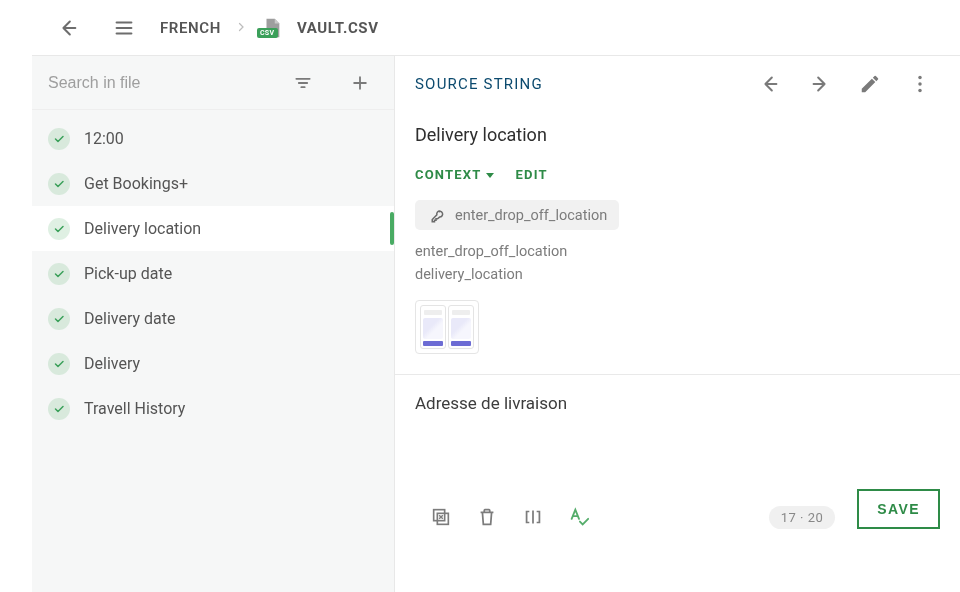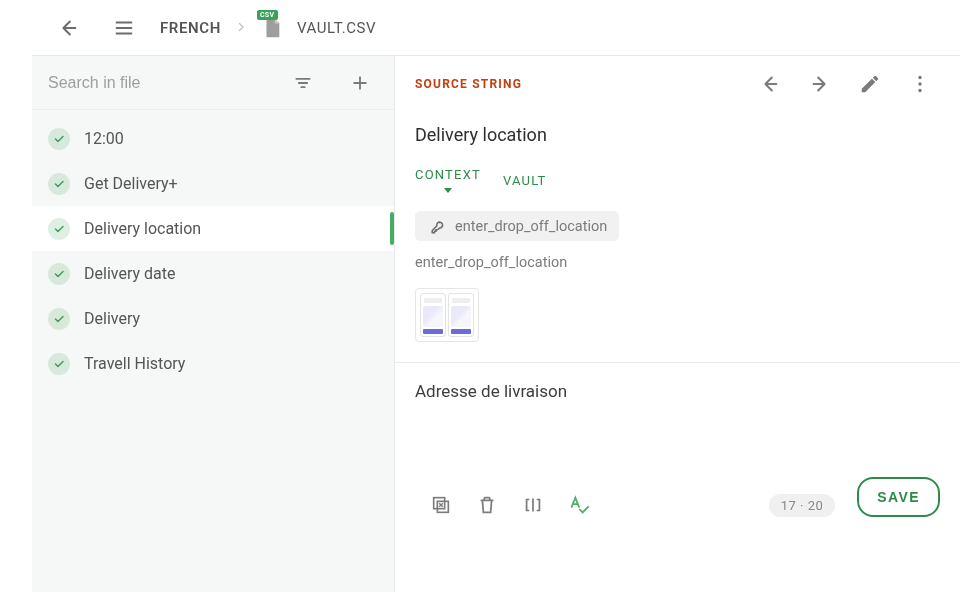--- a/index.html
+++ b/index.html
@@ -7,65 +7,65 @@
   .app { width: 960px; height: 592px; display: flex; flex-direction: column; padding-left: 32px; }
   
   .topbar { height: 56px; display: flex; align-items: center; padding: 0 16px; border-bottom: 1px solid #e8e8e8; gap: 16px; }
   .icon-btn { width: 40px; height: 40px; display:flex; align-items:center; justify-content:center; border-radius: 50%; cursor:pointer; color:#6d6d6d; }
   .icon-btn svg { width: 22px; height: 22px; }
   .breadcrumb { display: flex; align-items: center; gap: 14px; }
   .crumb { font-size: 15px; font-weight: 600; letter-spacing: 0.6px; color:#555; }
   .chev { color:#bdbdbd; }
   .file-icon { position:relative; width:22px; height:24px; }
   .file-icon svg { width:22px; height:24px; }
-  .csv-tag { position:absolute; bottom:20px; left:-4px; background:#3ba05a; color:#fff; font-size:7px; font-weight:700; padding:1px 3px; border-radius:2px; letter-spacing:0.4px; }
-  .filelabel { font-size:15px; font-weight:400; letter-spacing:0.6px; color:#555; }
+  .csv-tag { position:absolute; bottom:2px; left:-4px; background:#3ba05a; color:#fff; font-size:7px; font-weight:700; padding:1px 3px; border-radius:2px; letter-spacing:0.4px; }
+  .filelabel { font-size:15px; font-weight:700; letter-spacing:0.6px; color:#555; }
   
   .body { flex:1; display:flex; min-height:0; }
   .sidebar { width: 363px; background:#f6f7f7; border-right:1px solid #e8e8e8; display:flex; flex-direction:column; }
   .search-row { height:54px; display:flex; align-items:center; padding:0 16px; gap:21px; border-bottom:1px solid #eeeeee; }
   .search-input { flex:1; border:none; outline:none; background:transparent; font-size:16px; color:#9e9e9e; }
   .search-input::placeholder { color:#9e9e9e; }
   .sbar-icon { width:36px; height:36px; display:flex; align-items:center; justify-content:center; color:#7a7a7a; cursor:pointer; border-radius:50%; }
   .sbar-icon svg { width:20px; height:20px; }
   .list { overflow:auto; flex:1; padding-top:6px; }
   .row { height:45px; display:flex; align-items:center; padding-left:16px; gap:14px; cursor:pointer; position:relative; }
   .row .chip { width:22px; height:22px; border-radius:50%; background:rgba(108,187,127,0.22); display:flex; align-items:center; justify-content:center; color:#3ba05a; }
   .row .chip svg { width:12px; height:12px; }
   .row-label { font-size:16px; color:#555; }
   .row.selected { background:#fff; }
   .row.selected::after { content:''; position:absolute; right:0; top:6px; bottom:6px; width:4px; background:#49ab63; border-radius:2px; }
   
   .main { flex:1; display:flex; flex-direction:column; }
   .mainhead { height:56px; display:flex; align-items:center; padding:0 20px; gap:10px; }
-  .mainhead-title { font-size:12px; font-weight:700; letter-spacing:1.2px; color:#c2410c; flex:1; }
+  .mainhead-title { font-size:15px; font-weight:400; letter-spacing:1.2px; color:#0c4a6e; flex:1; }
   .mainhead .icon-btn { color:#7a7a7a; }
   .content { padding: 0 20px 16px 20px; }
   .srcstr { font-size:18px; color:#2e2e2e; margin-top:12px; margin-bottom:22px; }
   .ctxrow { display:flex; align-items:center; gap:22px; margin-bottom:18px; }
-  .greenlink { font-size:13px; font-weight:400; letter-spacing:1.2px; color:#2e8b47; cursor:pointer; display:flex; align-items:center; gap:4px;flex-direction:column; }
+  .greenlink { font-size:13px; font-weight:700; letter-spacing:1.2px; color:#2e8b47; cursor:pointer; display:flex; align-items:center; gap:4px; }
   .greenlink .tri { border-left:4px solid transparent; border-right:4px solid transparent; border-top:5px solid #2e8b47; margin-top:2px; }
   .keytag { display:inline-flex; align-items:center; gap:10px; background:#f1f1f1; border-radius:5px; padding:6px 12px; font-size:14.5px; color:#7c7c7c; margin-bottom:10px; }
   .keytag svg { width:18px; height:18px; color:#6b6b6b; }
   .ctx-lines { font-size:14.5px; color:#7c7c7c; line-height:1.6; }
   .thumbs { margin-top:14px; display:flex; border:1px solid #e5e5e5; border-radius:4px; padding:4px; width:fit-content; gap:2px; }
   .thumb { width:26px; height:44px; background:#fff; border:1px solid #e4e4e4; border-radius:3px; position:relative; overflow:hidden; }
   .thumb::after { content:''; position:absolute; left:2px; right:2px; bottom:2px; height:5px; background:#6d6cd4; border-radius:1px; }
   .thumb::before { content:''; position:absolute; left:3px; right:3px; top:4px; height:5px; background:#eee; border-radius:1px; }
   .thumb .maparea { position:absolute; left:2px; right:2px; top:12px; bottom:9px; background:linear-gradient(135deg,#e9e9f9 40%,#f6f6fd 60%); border-radius:2px; }
   .divider { height:1px; background:#e9e9e9; margin: 20px -20px 0 -20px; }
   .transrow { padding:18px 0 10px 0; }
   .transtext { font-size:17px; color:#3d3d3d; min-height:68px; }
   .footer { display:flex; align-items:flex-end; padding: 2px 20px 16px 20px; gap:6px; }
   .foot-icons { display:flex; gap:22px; align-items:center; color:#7c7c7c; padding-left:14px; }
   .foot-icons .fi { width:24px; height:24px; display:flex; align-items:center; justify-content:center; cursor:pointer; }
   .foot-icons svg { width:22px; height:22px; }
   .spacer { flex:1; }
   .count { background:#f0f0f0; border-radius:14px; padding:4px 12px; font-size:13px; color:#888; letter-spacing:0.5px; }
-  .savebtn { border:2px solid #2e8b47; color:#2e8b47; background:#fff; font-size:14px; font-weight:700; letter-spacing:1.4px; padding:10px 18px; border-radius:16px; cursor:pointer; margin-left:16px; }
+  .savebtn { border:2px solid #2e8b47; color:#2e8b47; background:#fff; font-size:14px; font-weight:700; letter-spacing:1.4px; padding:10px 18px; border-radius:0; cursor:pointer; margin-left:16px; }
 </style>
 </head>
 <body>
 
 <div class="app">
   <div class="topbar">
     <div class="icon-btn">
       <svg viewBox="0 0 24 24">
           <path fill="none" stroke="currentColor" stroke-width="2.2" stroke-linecap="round" stroke-linejoin="round" d="M14 5l-7 7 7 7M7 12h13"></path>
         </svg>
@@ -116,29 +116,37 @@
               </svg>
             </span>
             <span class="row-label">12:00</span>
           </div>
           <div class="row">
             <span class="chip">
               <svg viewBox="0 0 24 24">
                 <path fill="none" stroke="currentColor" stroke-width="3" stroke-linecap="round" stroke-linejoin="round" d="M5 12l5 5L20 7"></path>
               </svg>
             </span>
-            <span class="row-label">Get Delivery+</span>
+            <span class="row-label">Get Bookings+</span>
           </div>
           <div class="row selected">
             <span class="chip">
               <svg viewBox="0 0 24 24">
                 <path fill="none" stroke="currentColor" stroke-width="3" stroke-linecap="round" stroke-linejoin="round" d="M5 12l5 5L20 7"></path>
               </svg>
             </span>
             <span class="row-label">Delivery location</span>
+          </div>
+          <div class="row">
+            <span class="chip">
+              <svg viewBox="0 0 24 24">
+                <path fill="none" stroke="currentColor" stroke-width="3" stroke-linecap="round" stroke-linejoin="round" d="M5 12l5 5L20 7"></path>
+              </svg>
+            </span>
+            <span class="row-label">Pick-up date</span>
           </div>
           <div class="row">
             <span class="chip">
               <svg viewBox="0 0 24 24">
                 <path fill="none" stroke="currentColor" stroke-width="3" stroke-linecap="round" stroke-linejoin="round" d="M5 12l5 5L20 7"></path>
               </svg>
             </span>
             <span class="row-label">Delivery date</span>
           </div>
           <div class="row">
@@ -187,31 +195,32 @@
         </div>
       </div>
 
       <div class="content">
         <div class="srcstr">Delivery location</div>
         <div class="ctxrow">
           <div class="greenlink">
             <span>CONTEXT</span>
             <span class="tri"></span>
           </div>
-          <div class="greenlink">VAULT</div>
+          <div class="greenlink">EDIT</div>
         </div>
         <div class="keytag">
           <svg viewBox="0 0 24 24">
               <path fill="none" stroke="currentColor" stroke-width="2" d="M14 8a4 4 0 1 1 2.83 6.83L14 17l-2-0 0 2-2 0 0 2H7v-3l6.17-6.17A4 4 0 0 1 14 8z"></path>
               <circle cx="16.5" cy="7.5" r="1" fill="currentColor"></circle>
             </svg>
           <span>enter_drop_off_location</span>
         </div>
         <div class="ctx-lines" id="ctx-lines">
             <div>enter_drop_off_location</div>
+            <div>delivery_location</div>
           </div>
         <div class="thumbs">
           <div class="thumb">
               <div class="maparea"></div>
             </div>
           <div class="thumb">
               <div class="maparea"></div>
             </div>
         </div>
         <div class="divider"></div>

